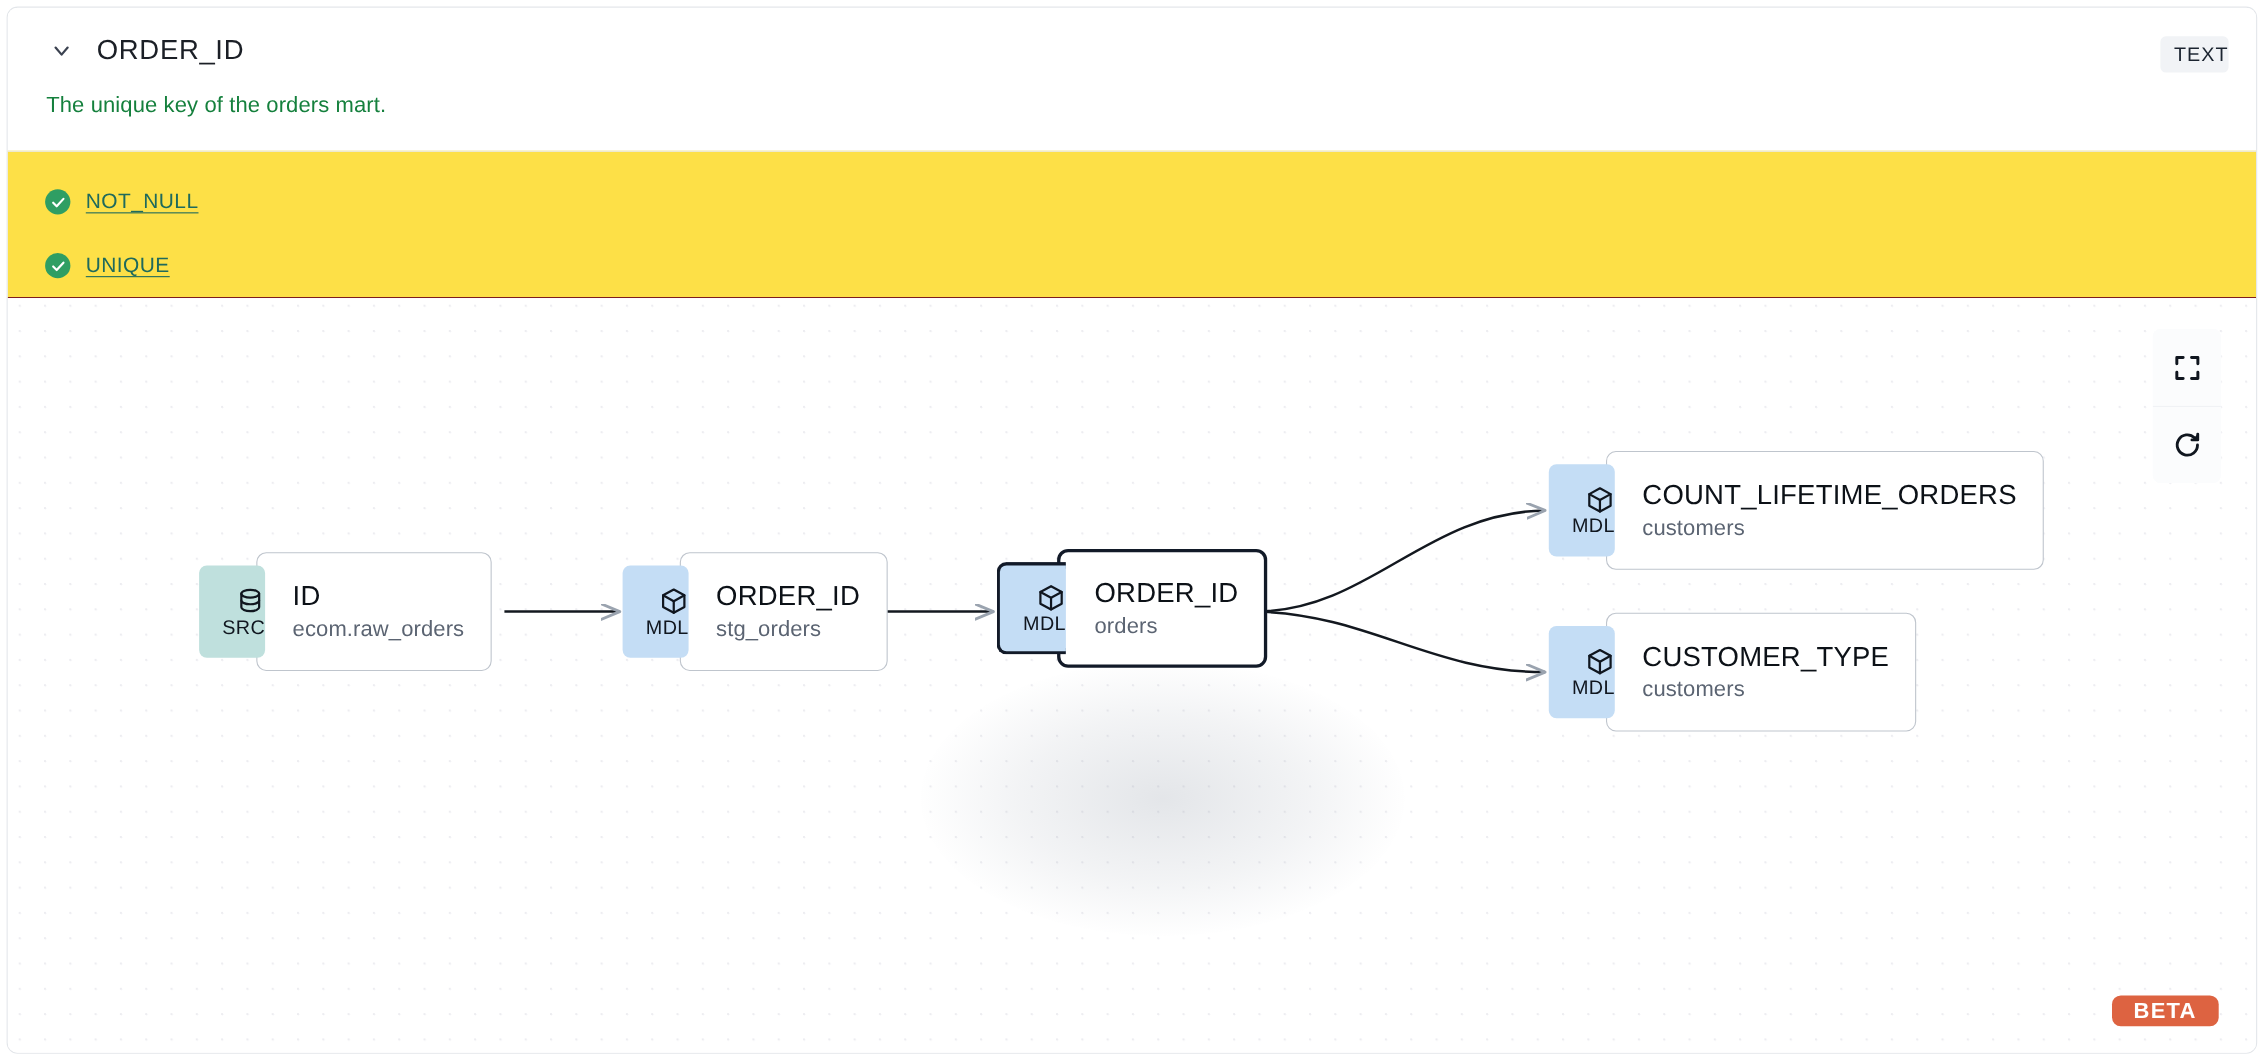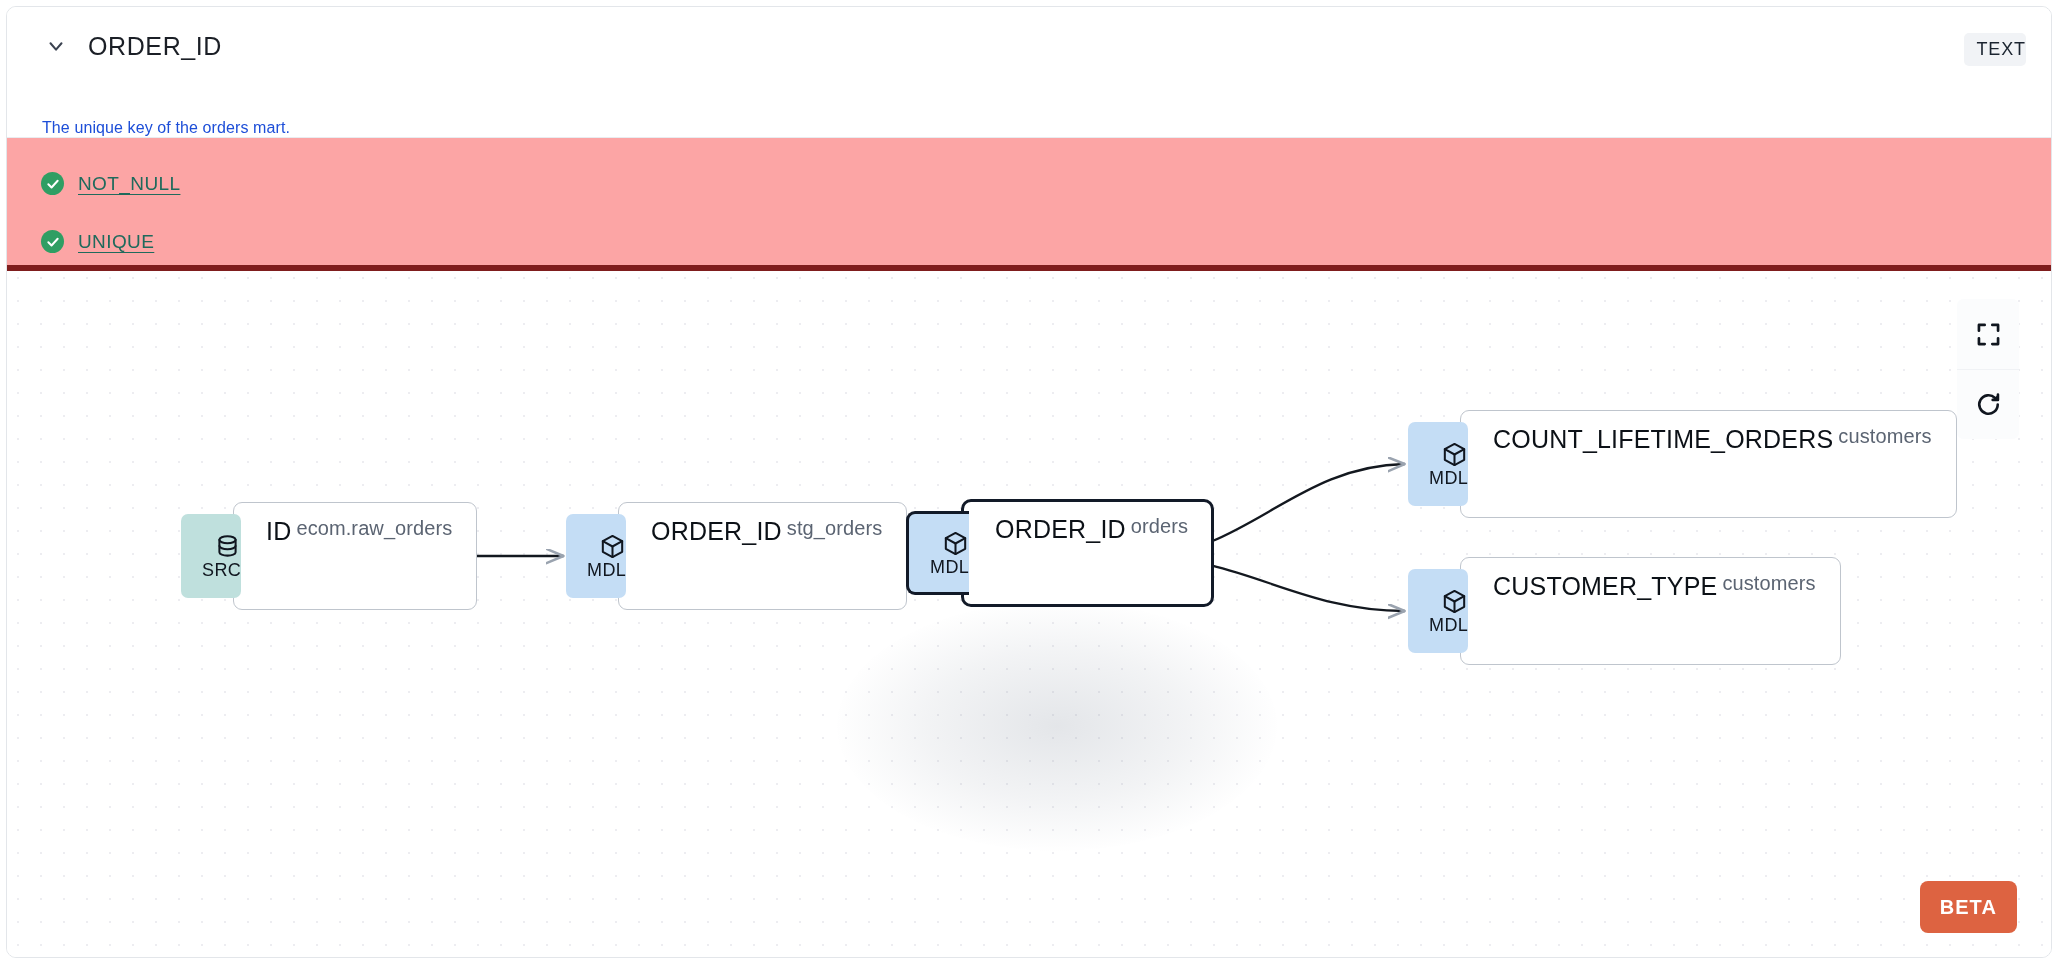--- a/index.html
+++ b/index.html
@@ -64,25 +64,24 @@
     letter-spacing: .6px;
     color: #1b1f26;
     line-height: 1;
     white-space: nowrap;
   }
 
   .col-desc {
     position: absolute;
     left: 35px;
     top: 79px;
-    font-size: 16px;
-    color: #1d4ed8;
+    font-size: 20px;
+    color: #15803d;
     letter-spacing: .1px;
     line-height: 1;
-    margin-top: 34px;
   }
 
   .type-badge {
     position: absolute;
     right: 25px;
     top: 26px;
     background: #f1f3f6;
     color: #1b2430;
     font-size: 18px;
     letter-spacing: .9px;
@@ -91,23 +90,23 @@
     line-height: 1;
   }
 
   
   .tests {
     position: absolute;
     left: 0;
     top: 130px;
     width: 100%;
     height: 134px;
-    background: #fca5a5;
+    background: #fde047;
     border-top: 1px solid #e9ecf0;
-    border-bottom: 6px solid #7f1d1d;
+    border-bottom: 1px solid #7f1d1d;
   }
 
   .test-row {
     position: absolute;
     display: flex;
     align-items: center;
     gap: 14px;
     left: 34px;
   }
   .test-row.r0 { top: 34px; }
@@ -191,20 +190,21 @@
     line-height: 1;
   }
 
   .node-body {
     margin-left: -8px;
     background: #ffffff;
     border: 1px solid #bfc5cd;
     border-radius: 9px;
     padding: 14px 24px 14px 32px;
     display: flex;
+    flex-direction: column;
     justify-content: center;
     gap: 5px;
     min-width: 0;
   }
 
   .node-name {
     font-size: 25px;
     color: #0c1117;
     letter-spacing: .2px;
     line-height: 1.12;
@@ -264,21 +264,21 @@
   
   .beta-badge {
     position: absolute;
     right: 34px;
     bottom: 24px;
     background: #dd6341;
     color: #ffffff;
     font-size: 20px;
     font-weight: bold;
     letter-spacing: 1.1px;
-    padding: 16px 20px;
+    padding: 4px 20px;
     border-radius: 8px;
     line-height: 1;
     cursor: pointer;
   }
 </style>
 </head>
 <body>
 
 <div id="root">
   <div class="card">

